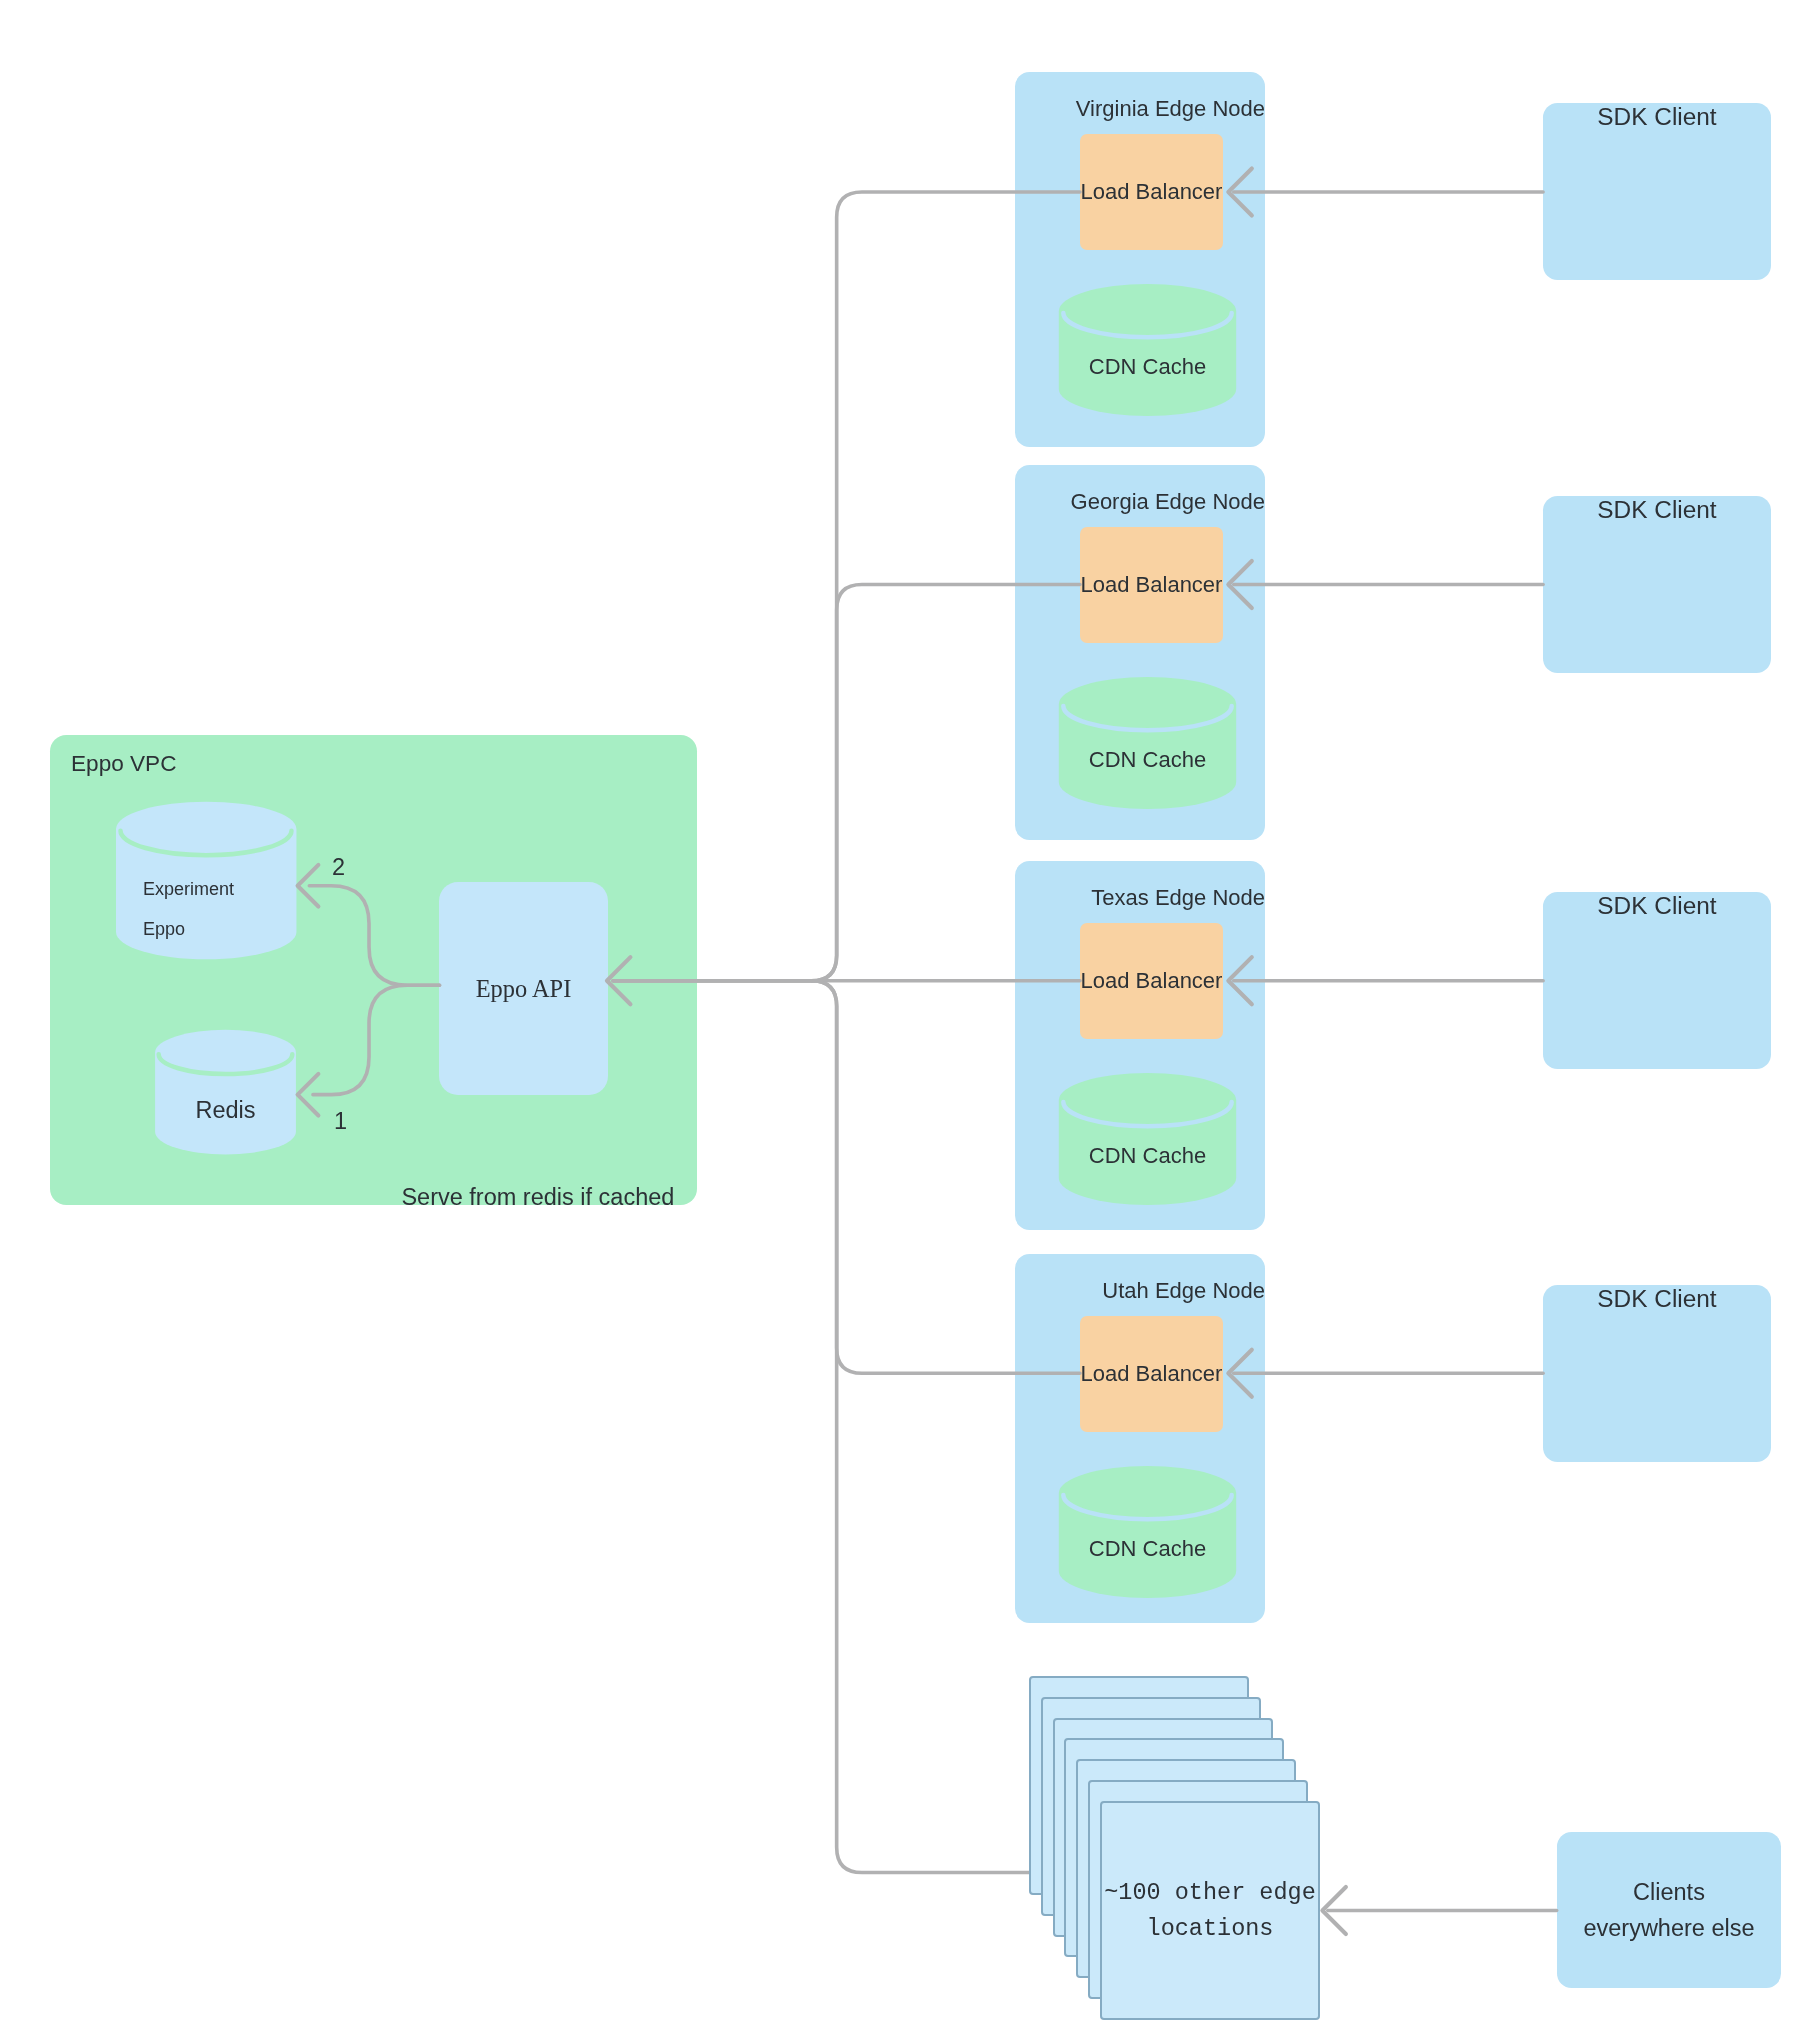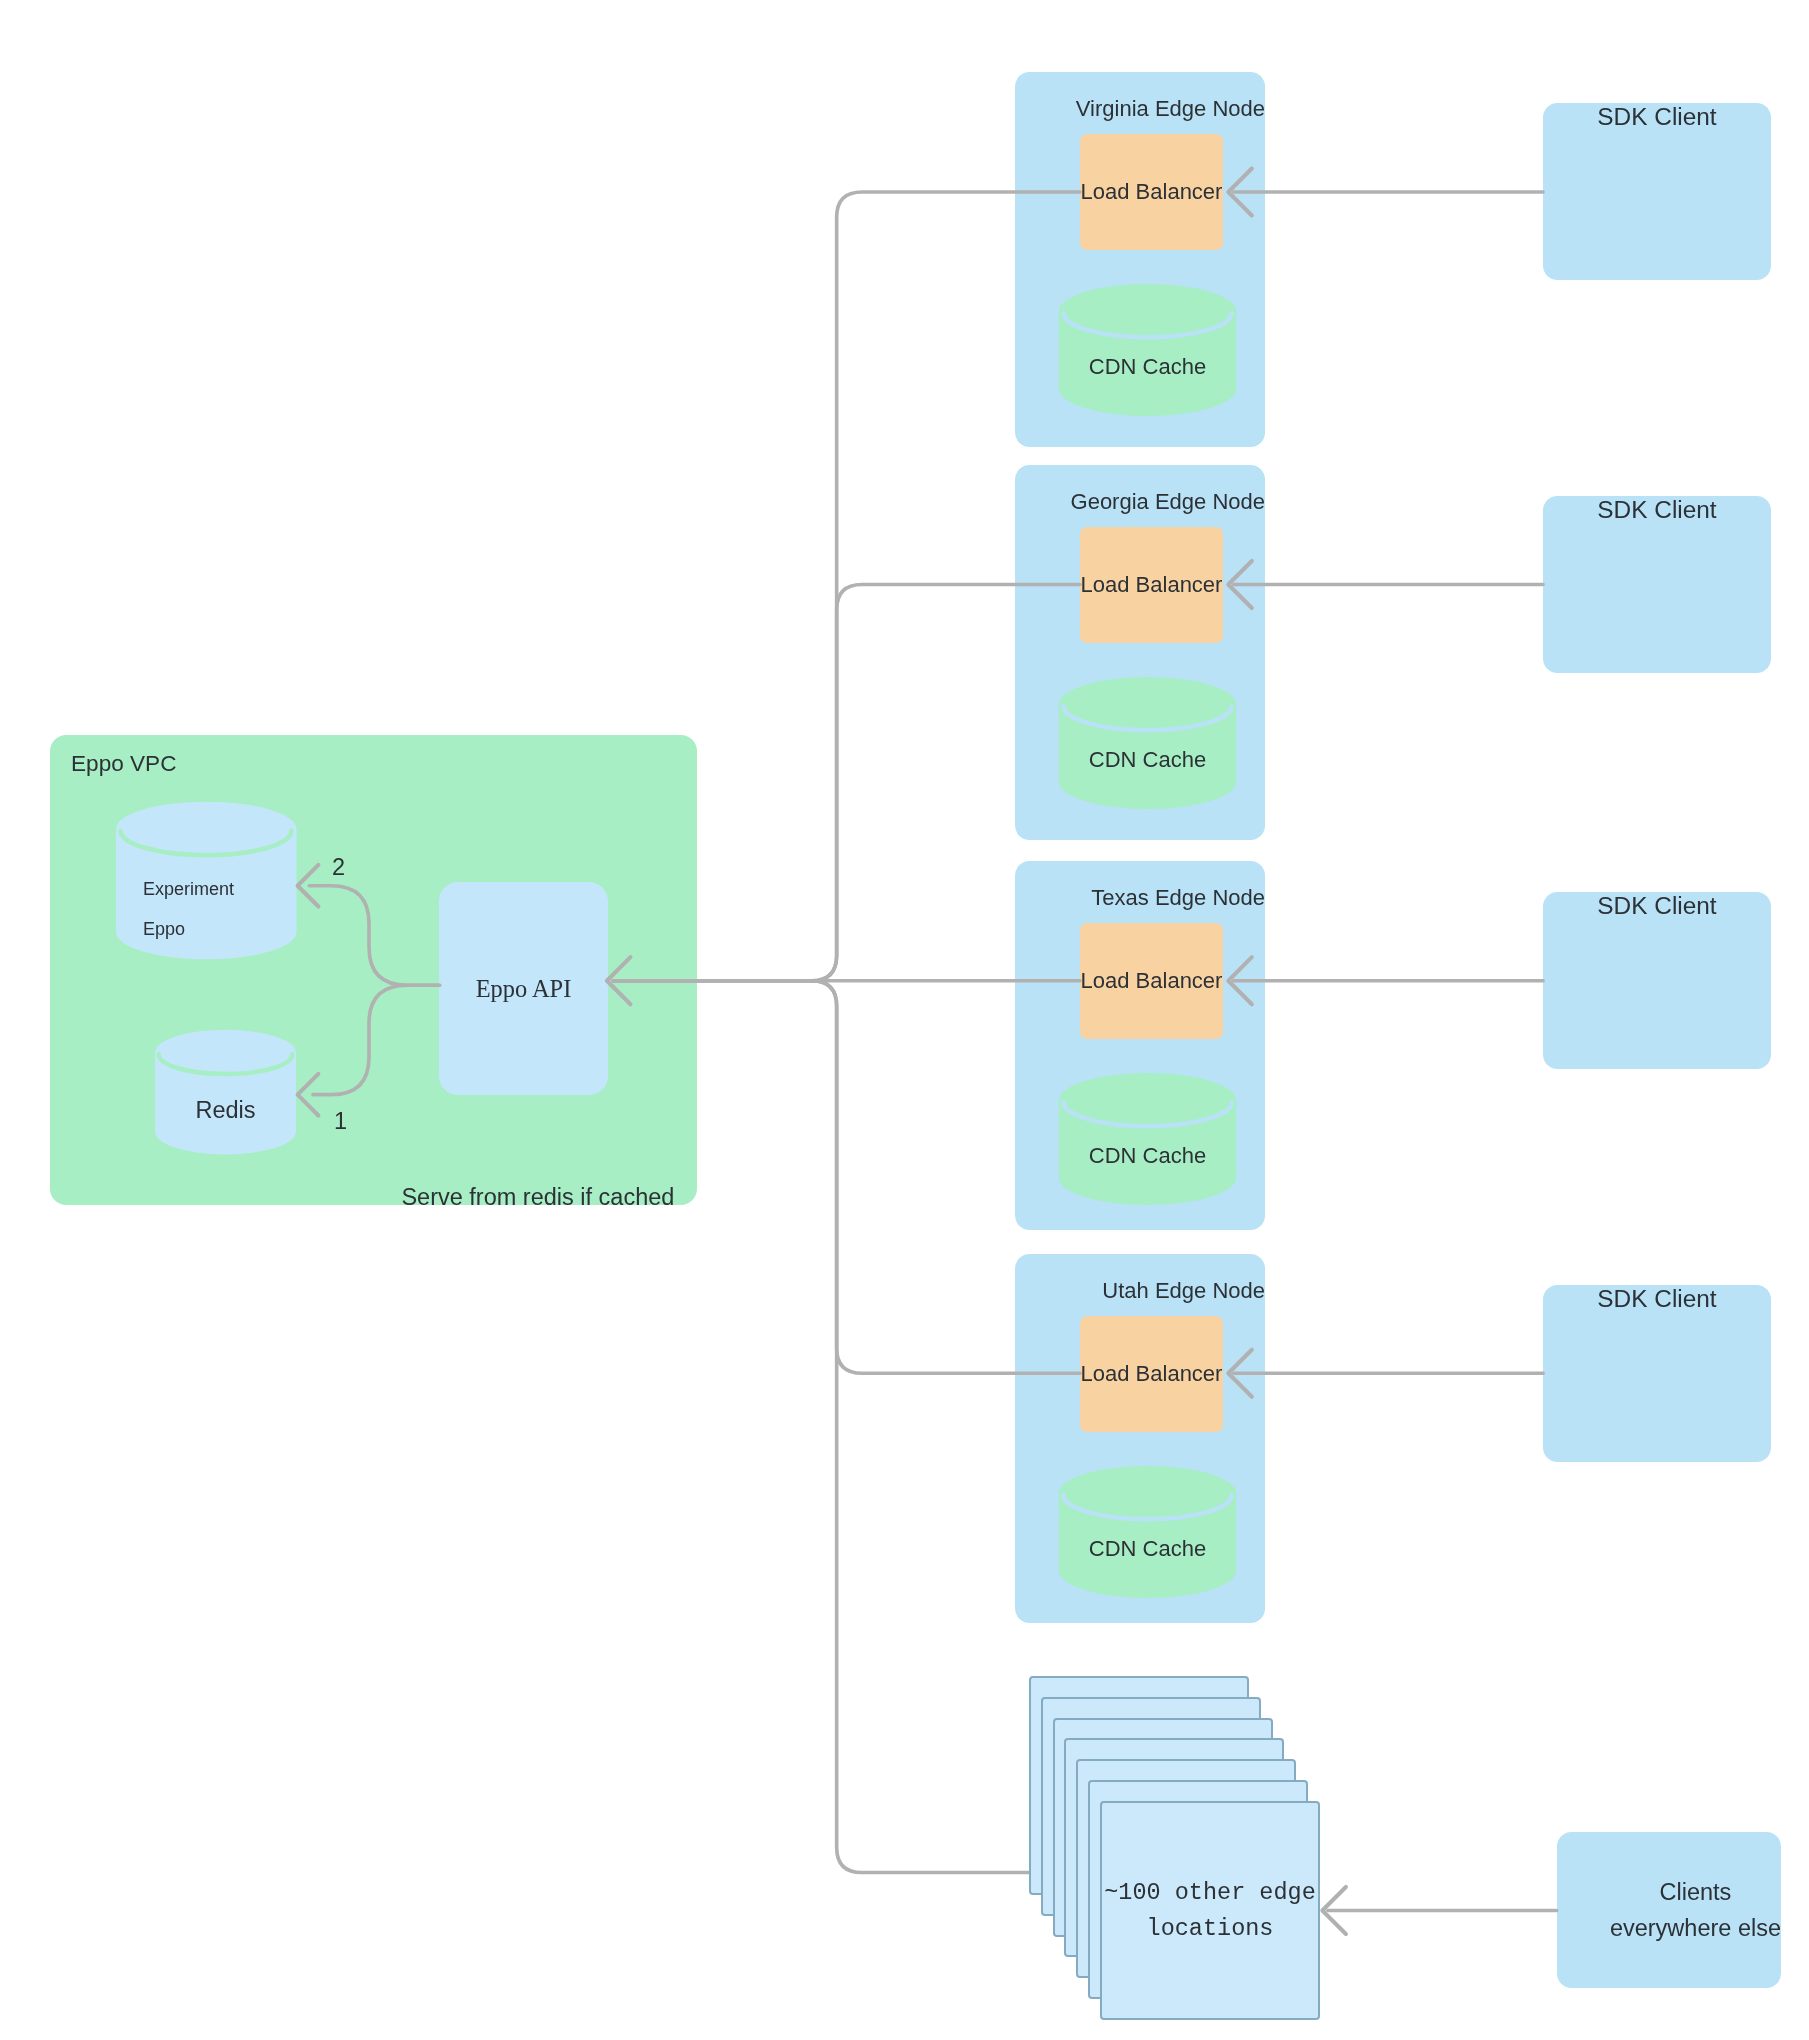--- a/index.html
+++ b/index.html
@@ -37,21 +37,21 @@
   .es-label{left:93px;top:134px;font-size:18px;line-height:40px;}
   .redis-label{left:103px;top:362px;width:145px;text-align:center;font-size:23.5px;}
   .vpc-note{right:22.6px;top:449px;font-size:23.5px;}
   .step-label{font-size:23.5px;}
   .stack-wrap{left:1029px;top:1676px;width:362px;height:362px;}
   .stack-sq{position:absolute;width:220px;height:219px;background:#cbe9fa;
             border:2.7px solid var(--stack-border);border-radius:4px;box-sizing:border-box;font-family:Liberation Mono, monospace;}
   .stack-front{display:flex;align-items:center;justify-content:center;text-align:center;
                font-size:23.5px;line-height:36px;}
   .clients-box{left:1557px;top:1832px;width:224px;height:156px;background:var(--blue-outer);border-radius:14.5px;
-               display:flex;align-items:center;justify-content:flex-end;text-align:center;
+               display:flex;align-items:center;justify-content:center;text-align:center;
                font-size:23.5px;line-height:36px;}
   .conn{stroke:var(--line);stroke-width:4;fill:none;stroke-linecap:round;stroke-linejoin:round;}
   .arrowhead{stroke:var(--line);stroke-width:4.5;fill:none;stroke-linecap:round;stroke-linejoin:round;}
 </style>
 </head>
 <body>
 
 <div class="canvas">
 
   <div class="abs vpc z1">

